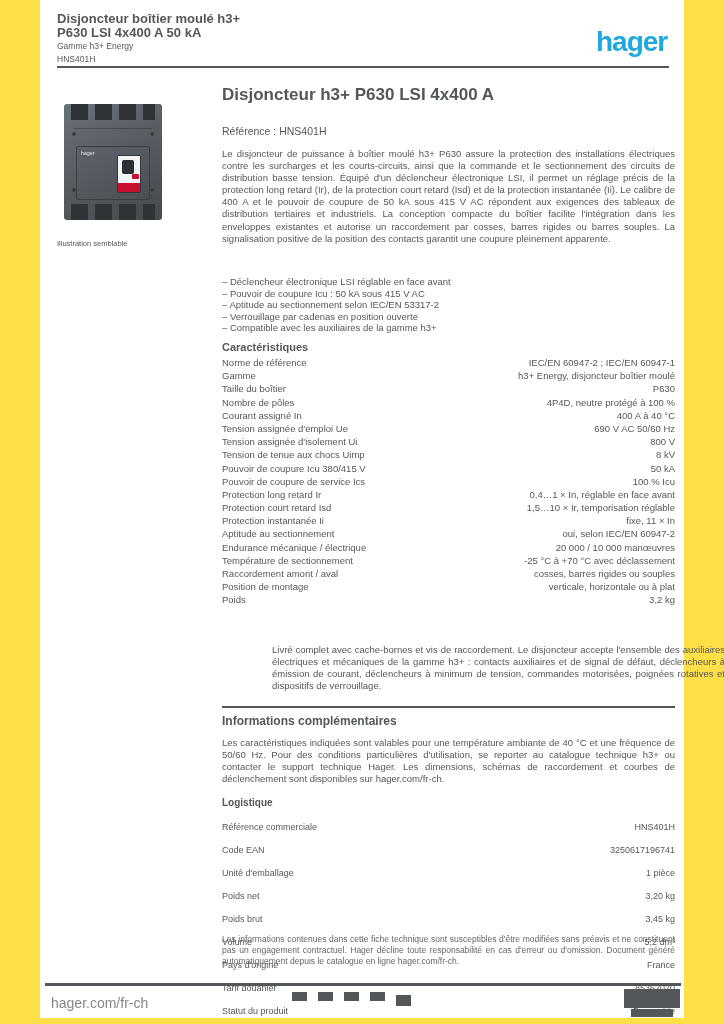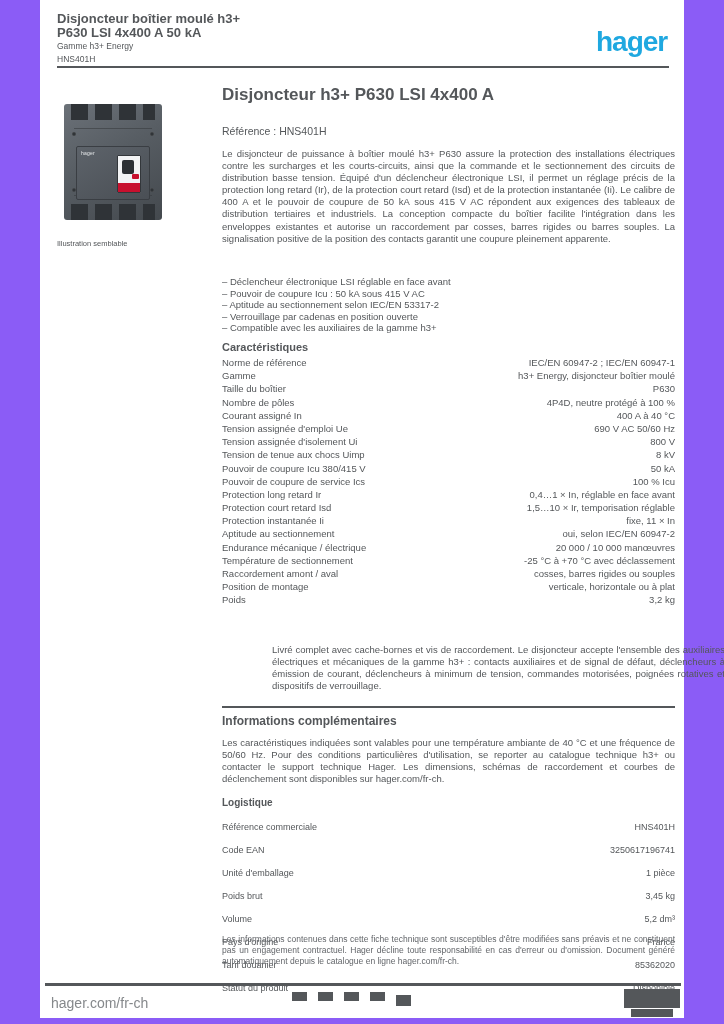--- a/index.html
+++ b/index.html
@@ -1,16 +1,16 @@
 <!DOCTYPE html>
 <html><head>
 <meta charset="utf-8">
 <style>
   html,body{margin:0;padding:0;background:#000;}
-  .canvas{position:relative;width:724px;height:1024px;background:#8b5cf6;overflow:hidden;
+  .canvas{position:relative;width:724px;height:1024px;background:#fde047;overflow:hidden;
           font-family:"Liberation Sans", sans-serif;color:#54575a;}
   .page{position:absolute;left:40px;top:0;width:644px;height:1018px;background:#ffffff;}
   .abs{position:absolute;}
 
   
   #hdr-left{left:17px;top:12px;}
   .hl-bold{font-size:13px;line-height:13.5px;font-weight:bold;color:#54575a;}
   .hl-small{font-size:8.5px;line-height:10.5px;color:#54575a;margin-top:2px;}
   #hdr-rule{left:17px;top:66px;width:612px;height:2px;background:#54575a;}
   #logo{left:556px;top:26px;font-size:28px;font-weight:bold;letter-spacing:-1px;}
@@ -210,20 +210,24 @@
         </div>
         <div class="spec-row">
           <span class="lbl">Code EAN</span>
           <span class="val">3250617196741</span>
         </div>
         <div class="spec-row">
           <span class="lbl">Unité d'emballage</span>
           <span class="val">1 pièce</span>
         </div>
         <div class="spec-row">
+          <span class="lbl">Poids net</span>
+          <span class="val">3,20 kg</span>
+        </div>
+        <div class="spec-row">
           <span class="lbl">Poids brut</span>
           <span class="val">3,45 kg</span>
         </div>
         <div class="spec-row">
           <span class="lbl">Volume</span>
           <span class="val">5,2 dm³</span>
         </div>
         <div class="spec-row">
           <span class="lbl">Pays d'origine</span>
           <span class="val">France</span>

